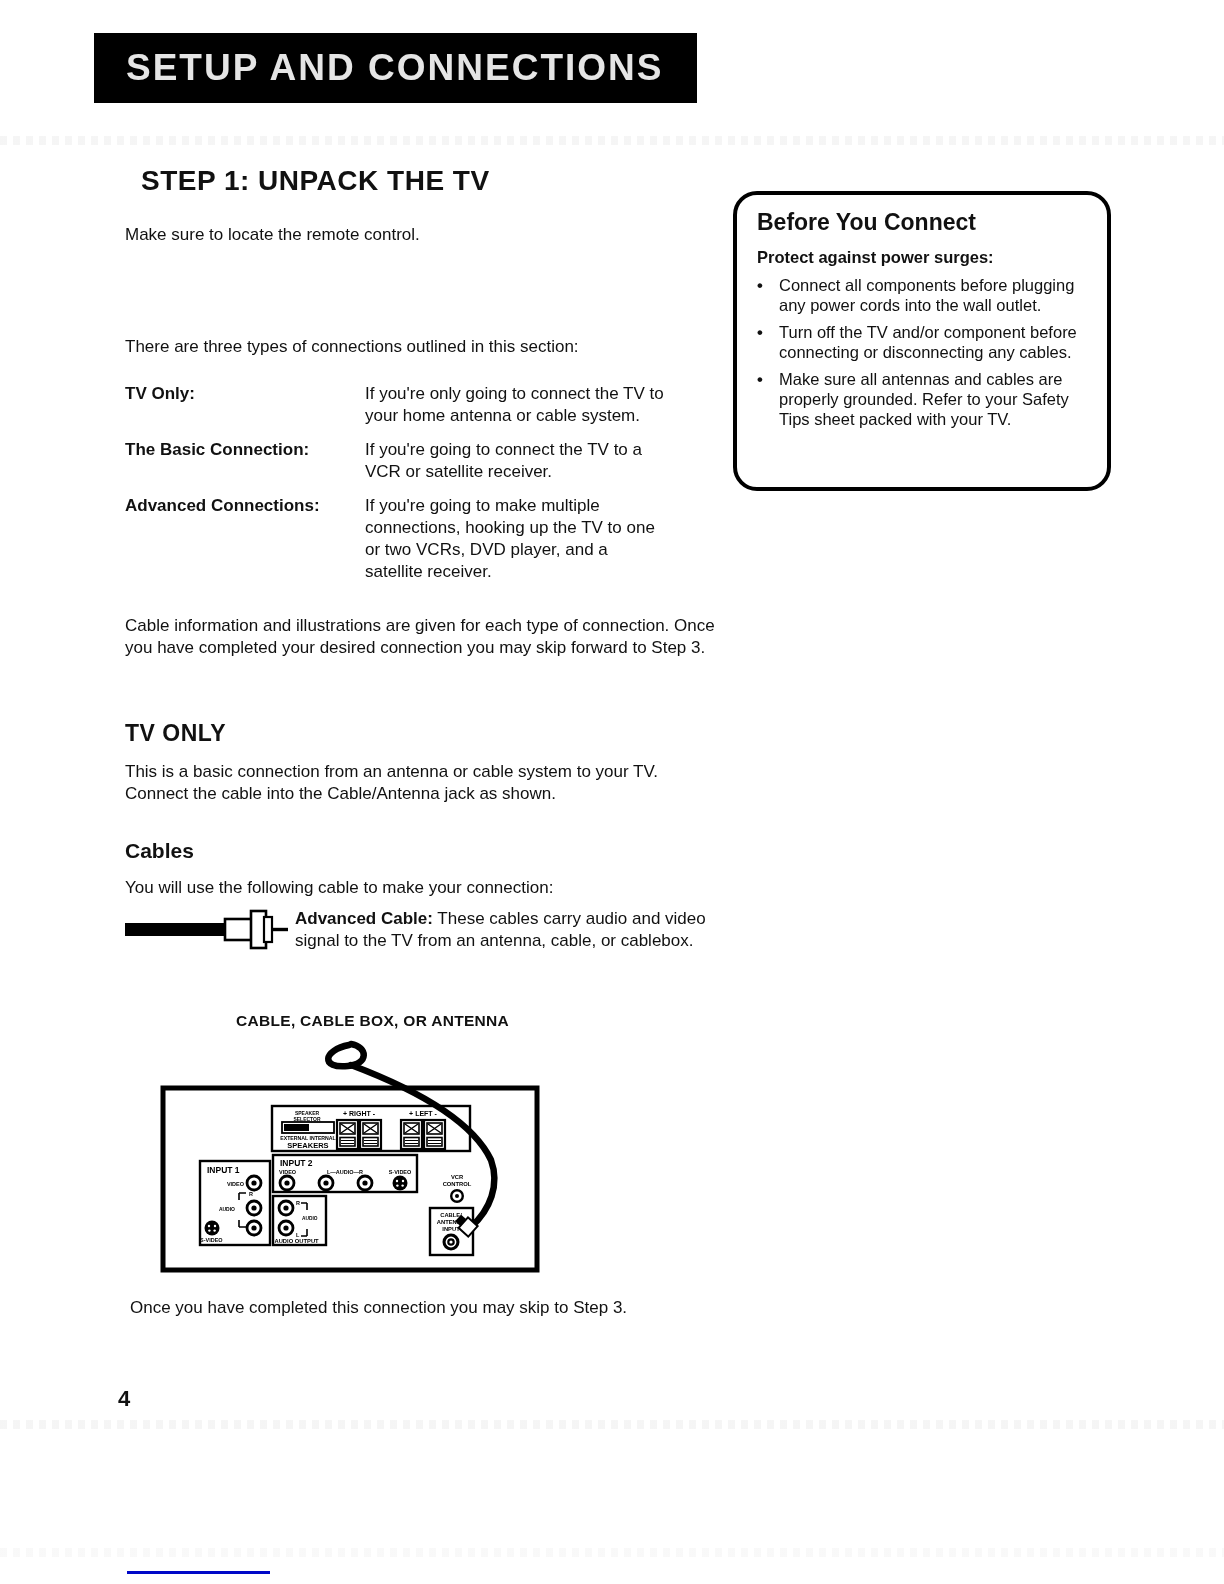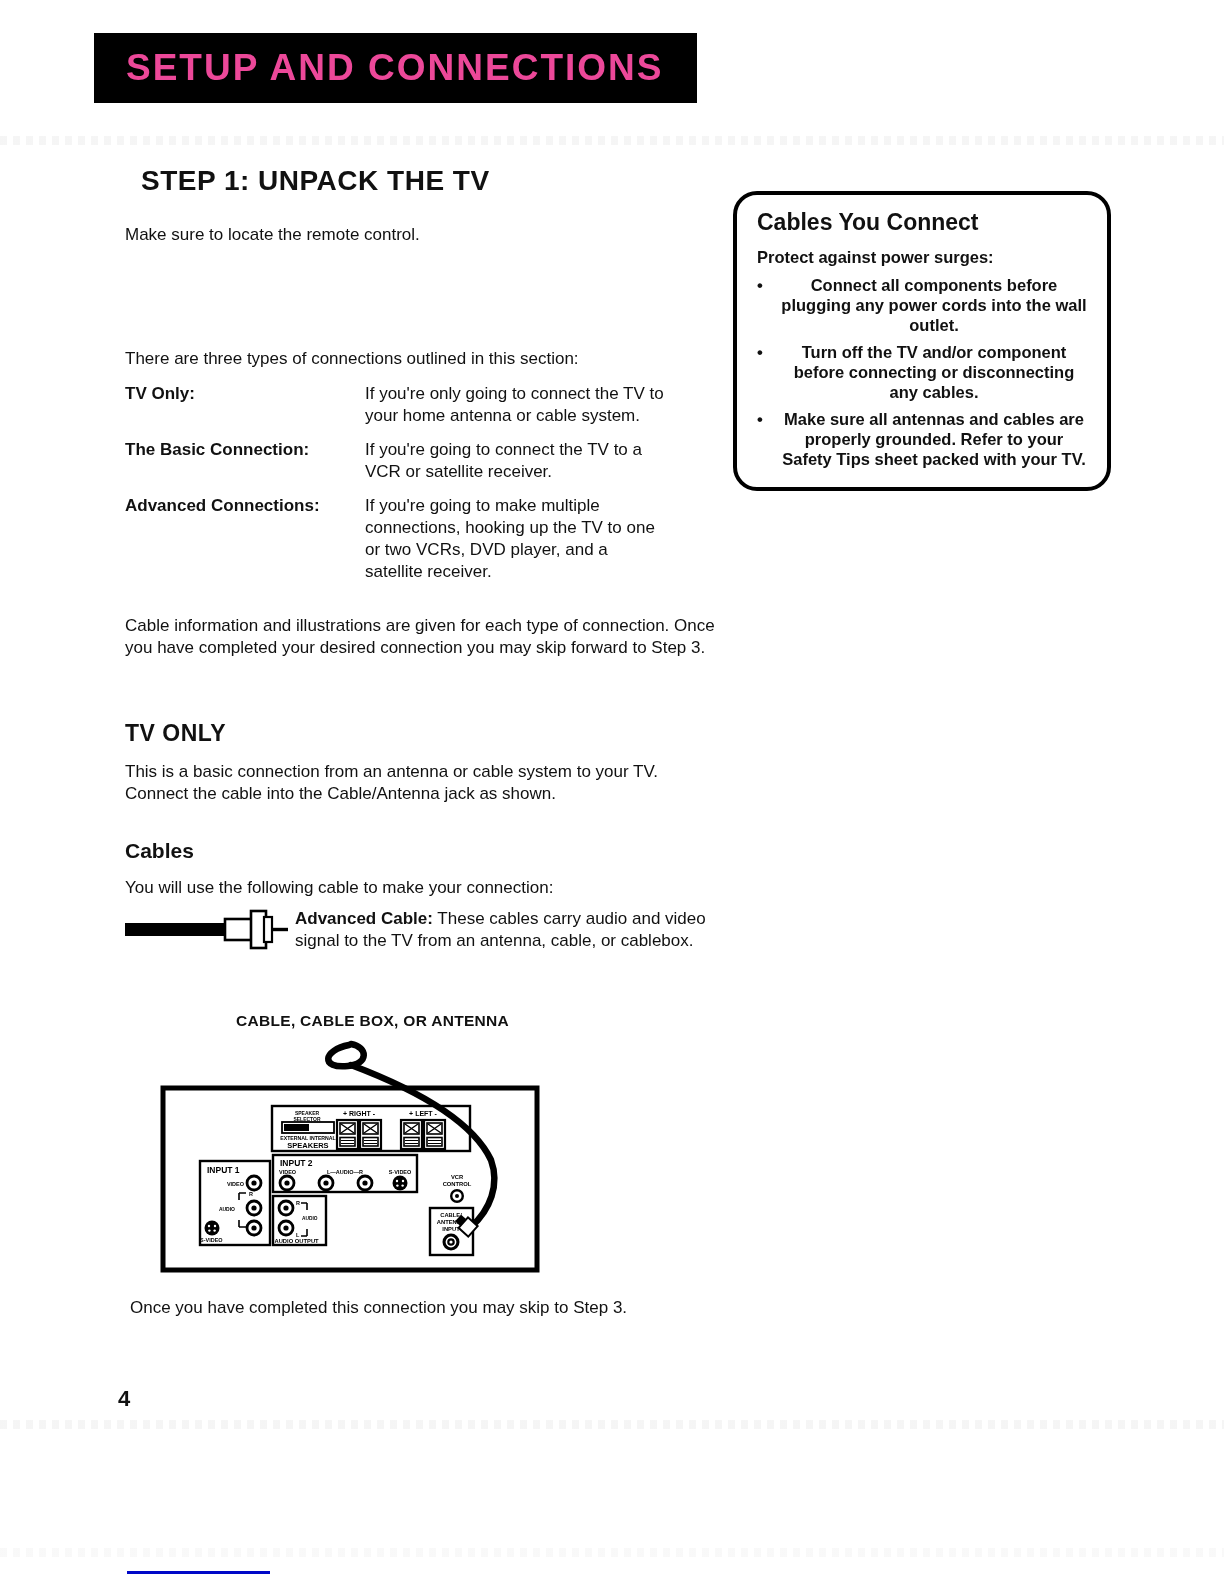--- a/index.html
+++ b/index.html
@@ -16,54 +16,54 @@
     position:absolute;left:0;width:1224px;height:9px;
     background:repeating-linear-gradient(90deg,#f1f1f1 0 7px,transparent 7px 13px);
     opacity:.7;
   }
   .band-1{top:136px;}
   .band-2{top:1420px;}
   .band-3{top:1548px;opacity:.45;}
 
   .banner{
     position:absolute;left:94px;top:33px;width:603px;height:70px;
-    background:#000;color:#ec4899;
+    background:#000;color:#e5e5e5;
     display:flex;align-items:center;
     padding-left:32px;box-sizing:border-box;
     font-size:37px;font-weight:bold;letter-spacing:2px;
   }
   .h-step{
     position:absolute;left:125px;
     font-size:28px;font-weight:bold;letter-spacing:.5px;margin-left:16px;
   }
   .h-step1{top:165px;}
   .h-step2{top:293px;}
   .body-text{
     position:absolute;left:125px;
     font-size:17px;line-height:22px;
   }
   .step1-body{top:224px;}
-  .step2-intro{top:348px;}
+  .step2-intro{top:336px;}
   .conn-list{position:absolute;left:125px;top:383px;width:610px;}
   .conn-row{display:flex;margin-bottom:12px;}
   .conn-label{width:240px;font-size:17px;font-weight:bold;line-height:22px;flex:none;}
   .conn-desc{width:300px;font-size:17px;line-height:22px;}
   .step2-outro{top:615px;width:612px;}
 
   .byc-box{
     position:absolute;left:733px;top:191px;width:378px;height:300px;
     box-sizing:border-box;
     border:4px solid #000;border-radius:24px;
     padding:14px 18px 0 20px;
   }
   .byc-title{font-size:23px;font-weight:bold;margin-bottom:12px;}
   .byc-subtitle{font-size:16.5px;font-weight:bold;margin-bottom:8px;}
   .byc-bullet{display:flex;margin-bottom:7px;}
   .byc-dot{width:22px;flex:none;font-size:16.5px;font-weight:bold;line-height:20px;}
-  .byc-text{width:322px;font-size:16.5px;font-weight:bold;line-height:20px;text-align:center;}
+  .byc-text{width:322px;font-size:16.5px;font-weight:normal;line-height:20px;}
 
   .h-tvonly{position:absolute;left:125px;top:720px;font-size:23px;font-weight:bold;letter-spacing:.5px;}
   .tvonly-body{top:761px;width:600px;}
   .h-cables{position:absolute;left:125px;top:839px;font-size:21px;font-weight:bold;}
   .cables-intro{top:877px;}
 
   .coax-icon{position:absolute;left:125px;top:903px;}
   .coax-text{position:absolute;left:295px;top:908px;width:420px;font-size:17px;line-height:22px;}
   .coax-text b{font-weight:bold;}
 
@@ -108,21 +108,21 @@
     </div>
     <div class="conn-row">
       <div class="conn-label">Advanced Connections:</div>
       <div class="conn-desc">If you're going to make multiple connections, hooking up the TV to one or two VCRs, DVD player, and a satellite receiver.</div>
     </div>
   </div>
 
   <div class="body-text step2-outro">Cable information and illustrations are given for each type of connection. Once you have completed your desired connection you may skip forward to Step 3.</div>
 
   <div class="byc-box">
-    <div class="byc-title">Cables You Connect</div>
+    <div class="byc-title">Before You Connect</div>
     <div class="byc-subtitle">Protect against power surges:</div>
     <div class="byc-bullet">
       <span class="byc-dot">•</span>
       <span class="byc-text">Connect all components before plugging any power cords into the wall outlet.</span>
     </div>
     <div class="byc-bullet">
       <span class="byc-dot">•</span>
       <span class="byc-text">Turn off the TV and/or component before connecting or disconnecting any cables.</span>
     </div>
     <div class="byc-bullet">

